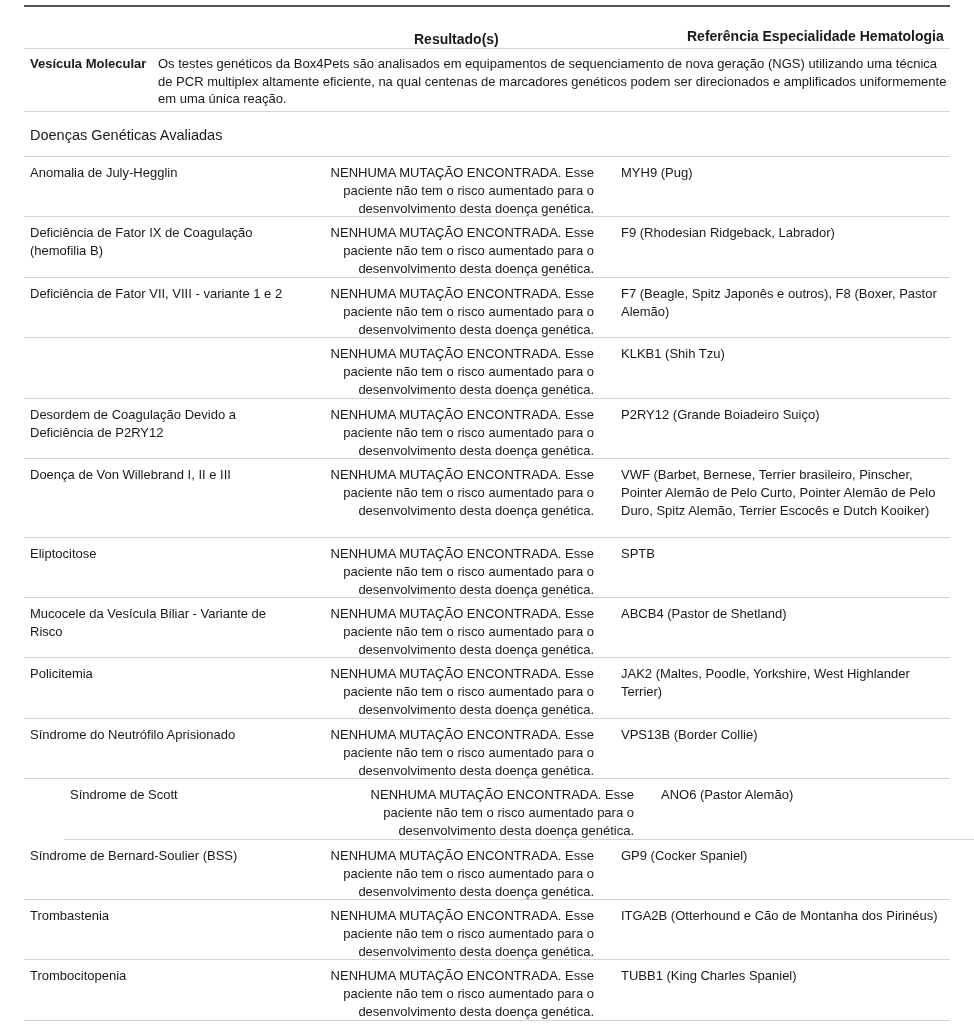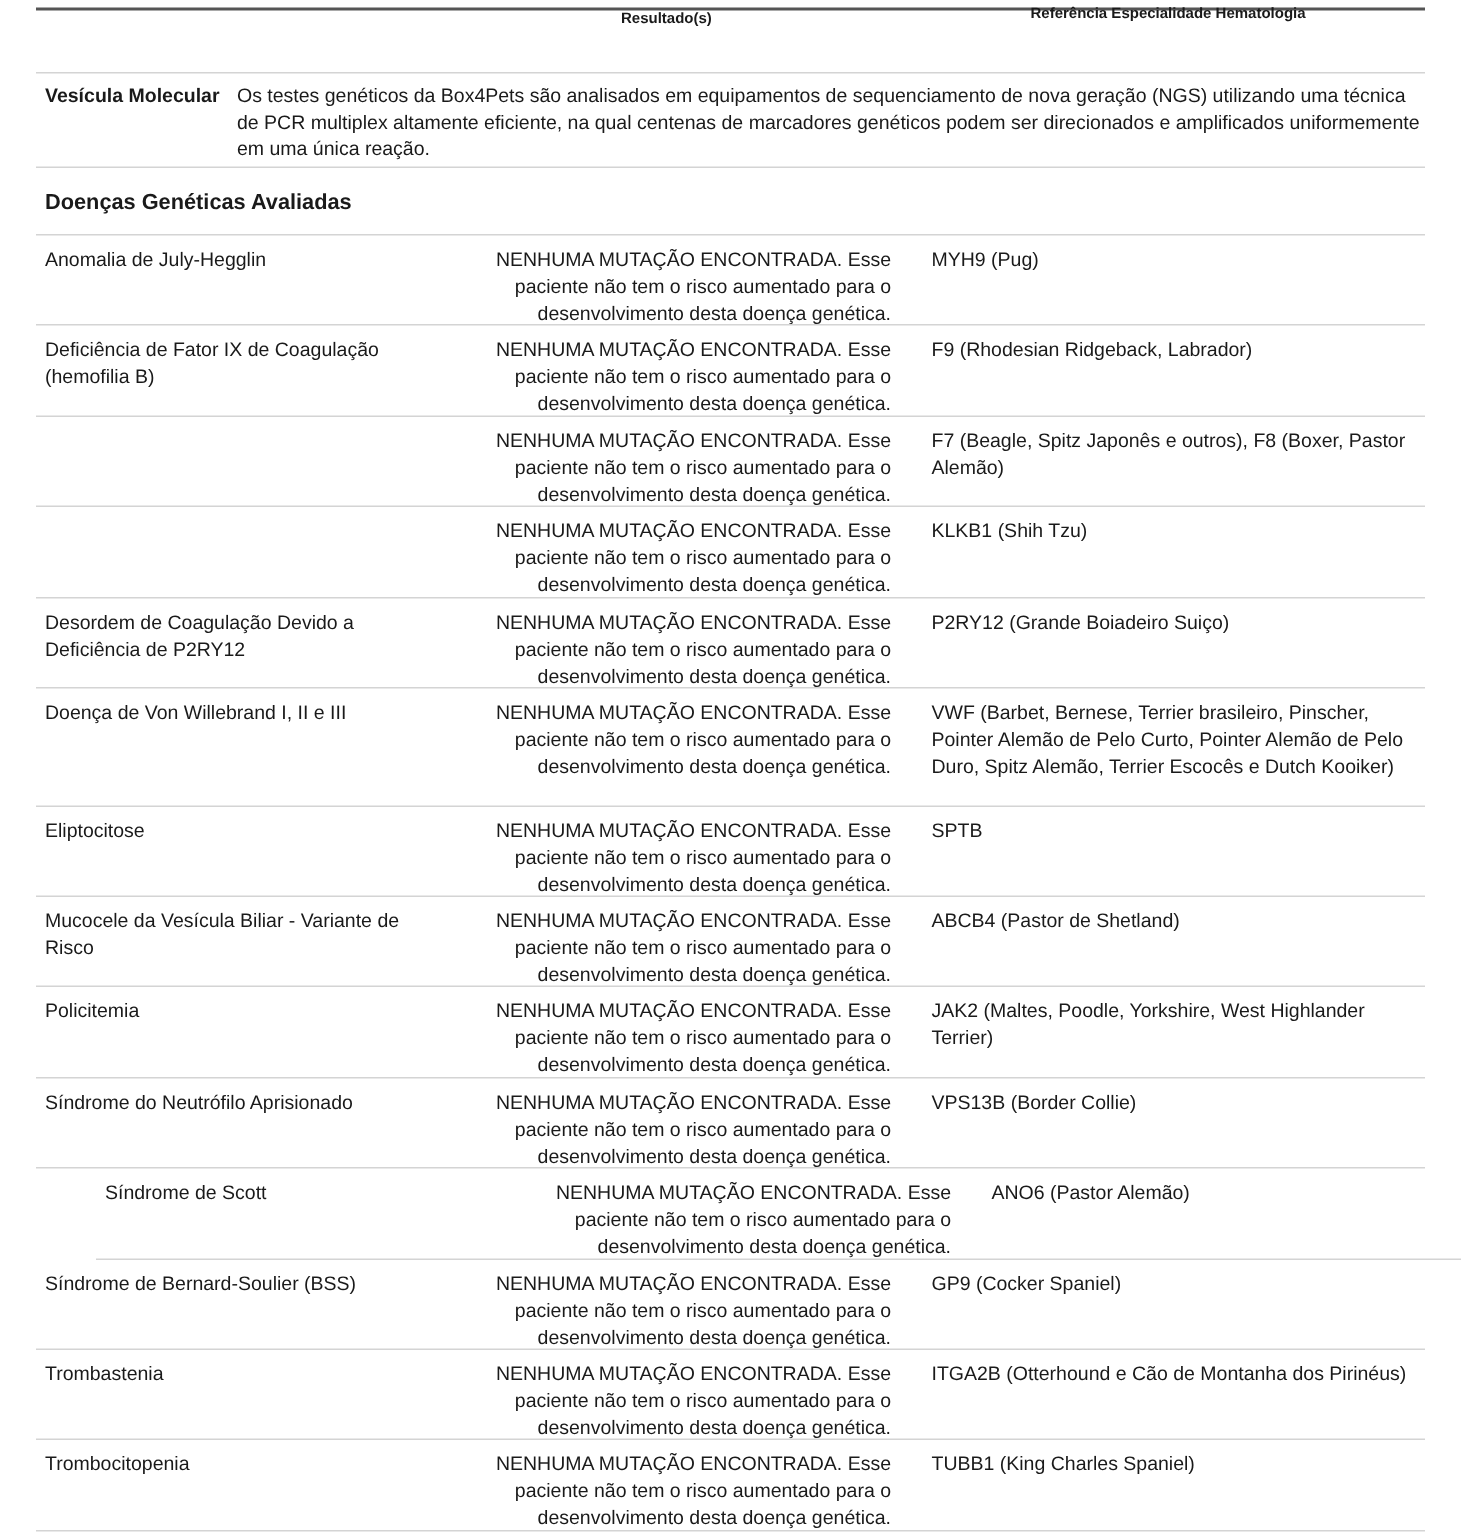--- a/index.html
+++ b/index.html
@@ -1,27 +1,27 @@
 <!DOCTYPE html>
 <html><head>
 <meta charset="utf-8">
 <style>
   html, body { margin: 0; padding: 0; background: #ffffff; }
   body { width: 974px; height: 1024px; overflow: hidden; position: relative;
          font-family: "Liberation Sans", sans-serif; color: #1a1a1a; font-size: 13px; }
   .page { position: absolute; left: 24px; top: 0; width: 926px; }
   .top-rule { position: absolute; left: 0; top: 5px; width: 926px; height: 2px; background: #555; }
-  .col-headers { position: absolute; top: 2px; left: 0; width: 926px; height: 30px; font-weight: bold; font-size: 10px; }
+  .col-headers { position: absolute; top: 26px; left: 0; width: 926px; height: 30px; font-weight: bold; font-size: 14px; }
   .hdr-result { position: absolute; left: 390px; top: 5px; }
   .hdr-ref { position: absolute; left: 635px; top: 2px; padding-left: 28px; }
   .rule { position: absolute; left: 0; width: 926px; height: 1px; background: #d4d4d4; }
   .tech { position: absolute; top: 55px; left: 6px; width: 920px; line-height: 17.5px; }
   .tech-label { position: absolute; left: 0; top: 0; font-weight: bold; }
   .tech-text { position: absolute; left: 128px; top: 0; width: 795px; }
-  .section-title { position: absolute; top: 127px; left: 6px; font-weight: bold; font-size: 14.5px; }
+  .section-title { position: absolute; top: 127px; left: 6px; font-weight: normal; font-size: 14.5px; }
   .row { position: absolute; left: 0; width: 926px; }
   .cell-name { position: absolute; left: 6px; top: 7px; width: 255px; line-height: 18px; }
   .cell-result { position: absolute; left: 280px; top: 7px; width: 290px; text-align: right; line-height: 18px; }
   .cell-ref { position: absolute; left: 597px; top: 7px; width: 330px; line-height: 18px; }
   .row-rule { position: absolute; left: 0; bottom: 0; width: 926px; height: 1px; background: #d4d4d4; }
 </style>
 </head>
 <body>
 
 <div class="page">
@@ -49,20 +49,21 @@
         <span class="cell-ref">MYH9 (Pug)</span>
         <div class="row-rule"></div>
       </div>
       <div class="row" style="top: 217px; height: 61px;">
         <span class="cell-name">Deficiência de Fator IX de Coagulação (hemofilia B)</span>
         <span class="cell-result">NENHUMA MUTAÇÃO ENCONTRADA. Esse paciente não tem o risco aumentado para o desenvolvimento desta doença genética.</span>
         <span class="cell-ref">F9 (Rhodesian Ridgeback, Labrador)</span>
         <div class="row-rule"></div>
       </div>
       <div class="row" style="top: 278px; height: 60px;">
+        <span class="cell-name">Deficiência de Fator VII, VIII - variante 1 e 2</span>
         <span class="cell-result">NENHUMA MUTAÇÃO ENCONTRADA. Esse paciente não tem o risco aumentado para o desenvolvimento desta doença genética.</span>
         <span class="cell-ref">F7 (Beagle, Spitz Japonês e outros), F8 (Boxer, Pastor Alemão)</span>
         <div class="row-rule"></div>
       </div>
       <div class="row" style="top: 338px; height: 61px;">
         <span class="cell-result">NENHUMA MUTAÇÃO ENCONTRADA. Esse paciente não tem o risco aumentado para o desenvolvimento desta doença genética.</span>
         <span class="cell-ref">KLKB1 (Shih Tzu)</span>
         <div class="row-rule"></div>
       </div>
       <div class="row" style="top: 399px; height: 60px;">

